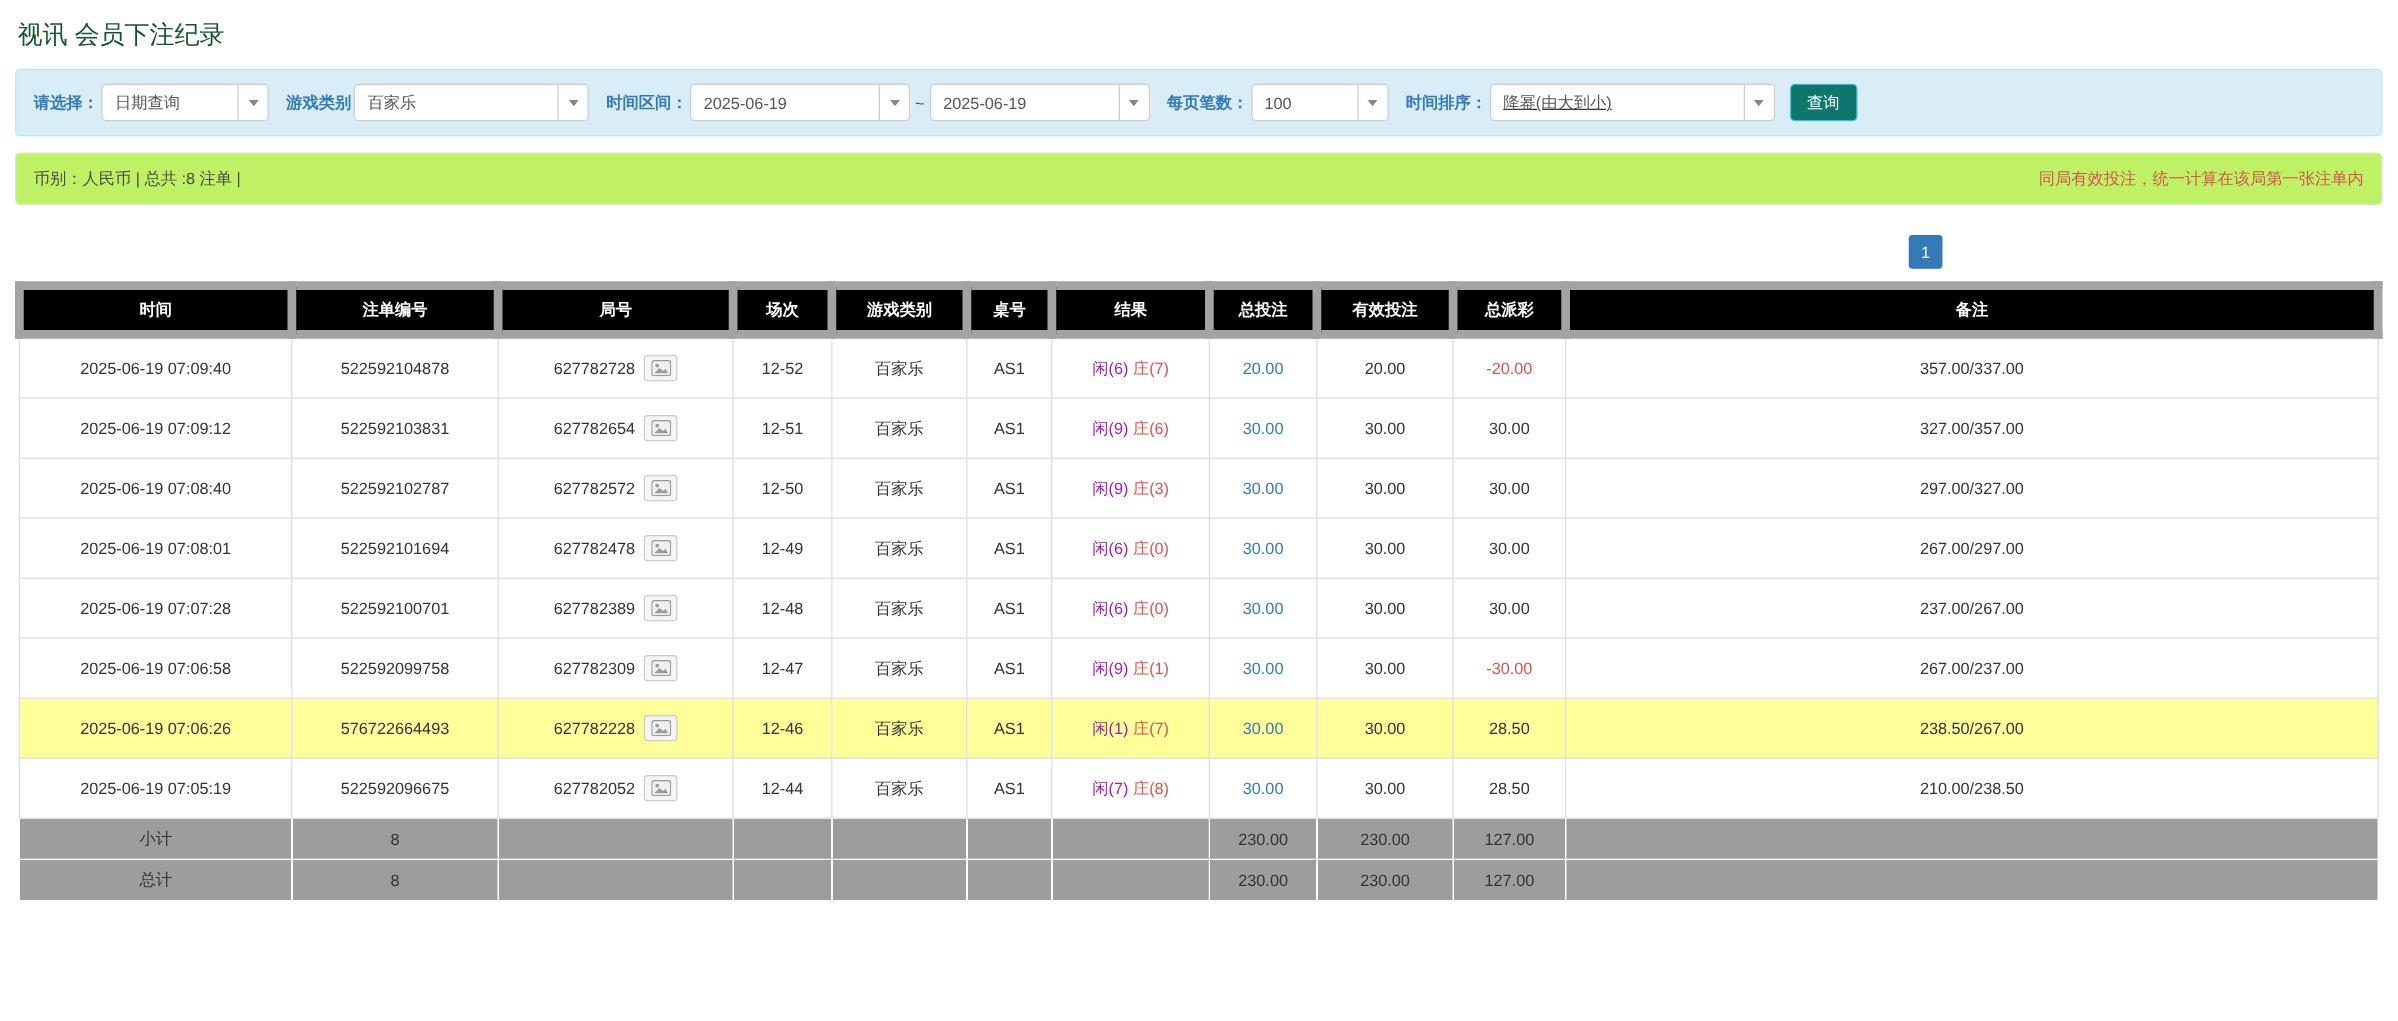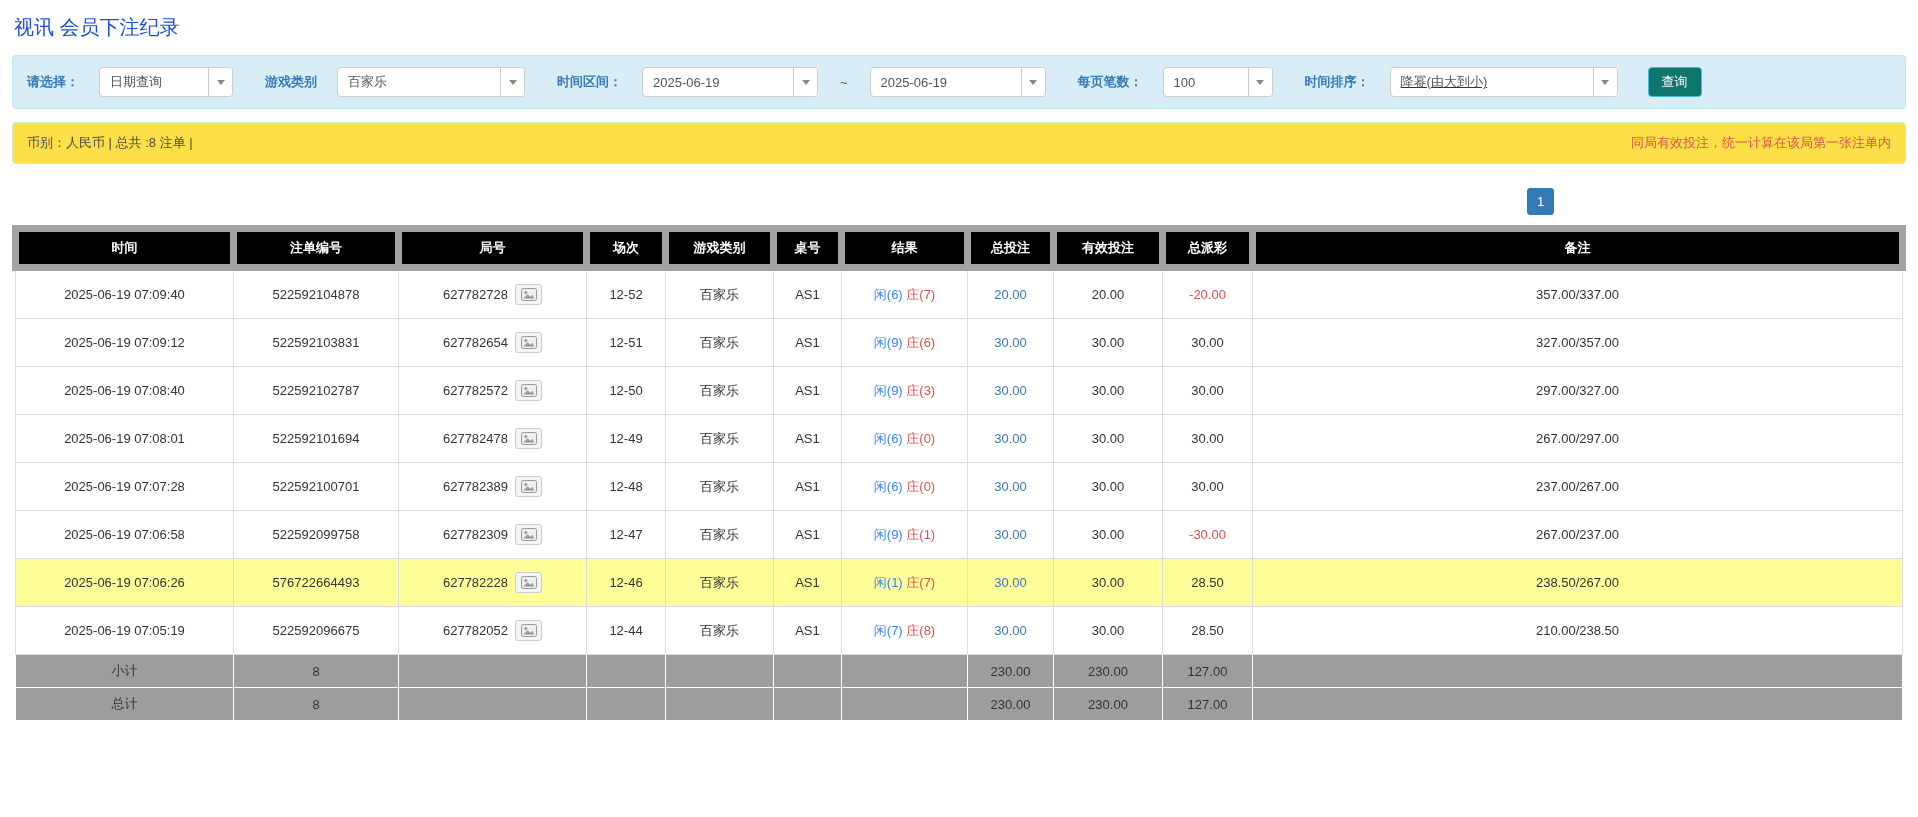--- a/index.html
+++ b/index.html
@@ -8,34 +8,34 @@
     width: 1918px;
     min-height: 817px;
     font-family: "Liberation Sans", "DejaVu Sans", sans-serif;
     color: #333;
   }
   .container { padding: 10px 12px; }
 
   .page-title {
     font-size: 20px;
     font-weight: 400;
-    color: #1d4ed8;
+    color: #14532d;
     margin: 4px 0 14px 2px;
   }
 
   
   .filter-bar {
     display: flex;
     align-items: center;
     background: #d9edf7;
     border: 1px solid #bce8f1;
     border-radius: 4px;
     padding: 11px 14px;
     font-size: 13px;
-    gap: 20px;
+    gap: 2px;
   }
   .flabel {
     color: #337ab7;
     font-weight: bold;
     white-space: nowrap;
     margin-left: 12px;
   }
   .flabel:first-child { margin-left: 0; }
   .select {
     display: inline-flex;
@@ -86,21 +86,21 @@
     font-size: 13px;
     font-family: inherit;
     cursor: pointer;
   }
 
   
   .summary-bar {
     display: flex;
     justify-content: space-between;
     align-items: center;
-    background: #fde047;
+    background: #bef264;
     border: 1px solid #d6e9c6;
     border-radius: 4px;
     padding: 11px 14px;
     font-size: 13px;
     margin-top: 13px;
   }
   .summary-left { color: #4a4a4a; }
   .summary-right { color: #d9534f; }
 
   
@@ -159,21 +159,21 @@
     display: inline-flex;
     align-items: center;
     justify-content: center;
     width: 27px;
     height: 21px;
     background: #f5f5f5;
     border: 1px solid #ccc;
     border-radius: 3px;
     cursor: pointer;
   }
-  .player { color: #3b82f6; }
+  .player { color: #a21caf; }
   .banker { color: #d9534f; }
   .bet-link { color: #337ab7; text-decoration: none; cursor: pointer; }
   .neg { color: #d9534f; }
   tfoot td {
     background: #9d9d9d;
     color: #fff;
     border: 1px solid #fff !important;
     padding: 7px 6px !important;
   }
 </style>

